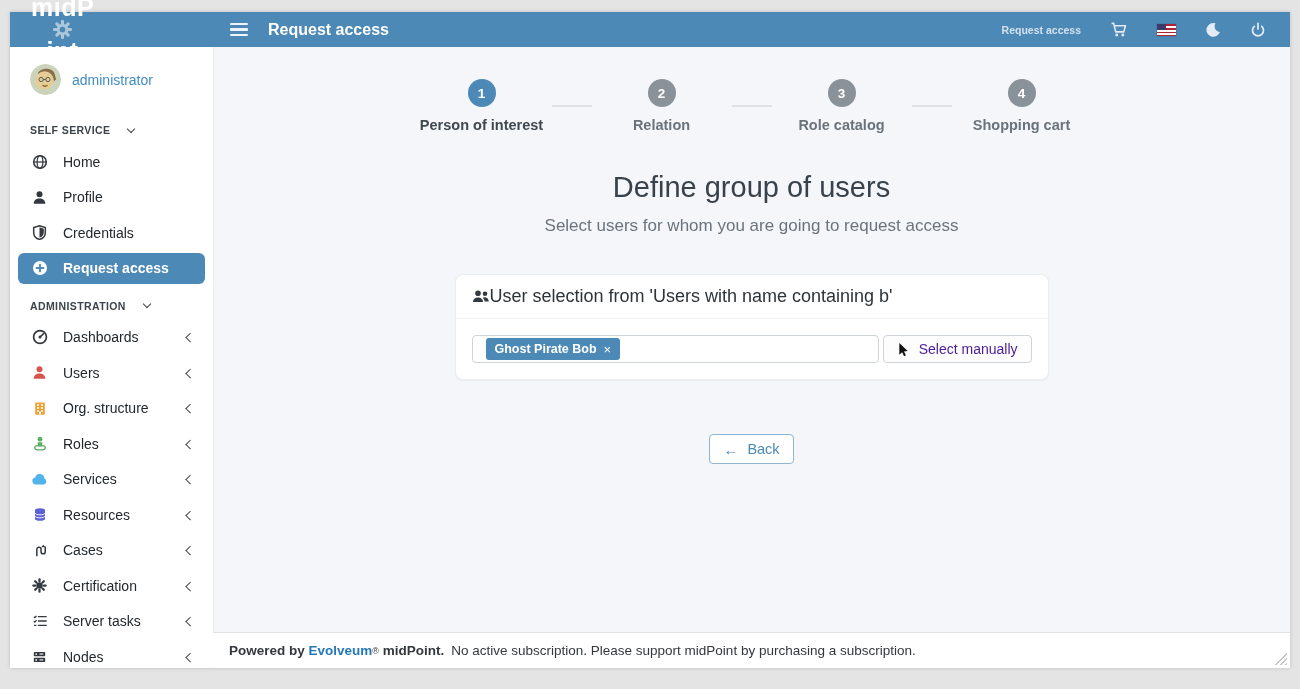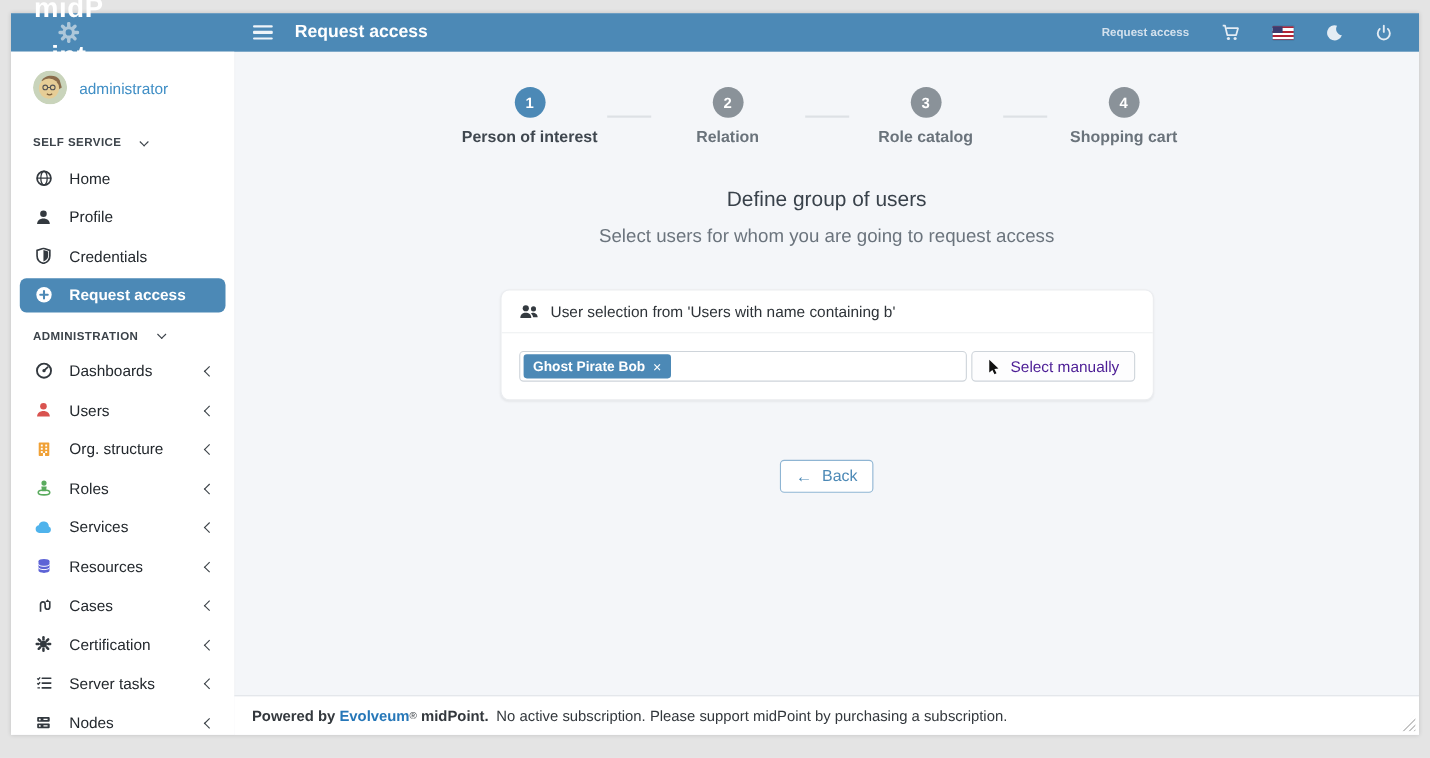--- a/index.html
+++ b/index.html
@@ -41,28 +41,28 @@
 
   
   .main { position:absolute; left:203px; top:35px; right:0; bottom:36px; overflow:hidden; }
   .steps { display:flex; justify-content:center; align-items:flex-start; padding-top:32px; }
   .step { width:112px; display:flex; flex-direction:column; align-items:center; cursor:pointer; }
   .circ { width:28px; height:28px; border-radius:50%; background:#8a9299; color:#fff; font-size:13.5px; font-weight:bold; display:flex; align-items:center; justify-content:center; }
   .step.active .circ { background:#4c89b6; }
   .step-lbl { margin-top:10px; font-size:14.5px; font-weight:bold; color:#6a737b; white-space:nowrap; }
   .step.active .step-lbl { color:#3f474f; }
   .sep { width:40px; height:1.6px; background:#dde1e5; margin:26px 14px 0; }
-  .page-title { text-align:center; margin-top:38px; font-size:19px; font-weight:400; color:#39424b; }
+  .page-title { text-align:center; margin-top:38px; font-size:29px; font-weight:400; color:#39424b; }
   .page-sub { text-align:center; margin-top:12px; font-size:17px; color:#6b747d; }
 
   .card { width:594px; margin:38px auto 0; background:#fff; border:1px solid #ebedf0; border-radius:8px; box-shadow:0 1px 2px rgba(0,0,0,.06); }
-  .card-head { display:flex; align-items:center; gap:11px; padding:11px 16px; border-bottom:1px solid #eef0f2; font-size:14px; color:#2e3338;text-align:center; }
+  .card-head { display:flex; align-items:center; padding:11px 16px; border-bottom:1px solid #eef0f2; font-size:18px; color:#2e3338;text-align:center; }
   .card-head .gi { color:#343a40; display:flex; }
   .card-body { padding:16px; display:flex; gap:4px; }
-  .tag-input { flex:1; border:1px solid #ced4da; border-radius:4px; background:#fff; display:flex; align-items:center; padding:2px 3px; cursor:text; }
+  .tag-input { flex:1; border:1px solid #ced4da; border-radius:4px; background:#fff; display:flex; align-items:center; padding:2px 13px; cursor:text; }
   .chip { background:#4c89b6; color:#fff; font-size:12.5px; font-weight:bold; border-radius:3px; padding:4px 9px; display:flex; align-items:center; gap:7px; }
   .chip .x { cursor:pointer; font-weight:normal; font-size:13px; line-height:1; }
   .btn-sel { border:1px solid #ced4da; border-radius:4px; background:#fdfdfe; padding:0 13px; font-size:14px; color:#4c1d95; display:flex; align-items:center; gap:9px; cursor:pointer; }
   .btn-sel .ci { color:#111; display:flex; }
 
   .actions { display:flex; justify-content:center; align-items:center; gap:15px; margin-top:54px; }
   .btn-back { background:#fff; border:1px solid #8fb5d3; color:#4c89b6; font-size:14.5px; border-radius:4px; padding:6px 13px; display:flex; align-items:center; gap:9px; cursor:pointer; font-family:inherit; }
   .btn-next { background:#41a04a; border:1px solid #3a9343; color:#fff; font-size:14.5px; font-weight:bold; border-radius:4px; padding:7px 14px; display:flex; align-items:center; gap:10px; cursor:pointer; font-family:inherit; }
   .arr { font-size:15px; line-height:1; }
 

